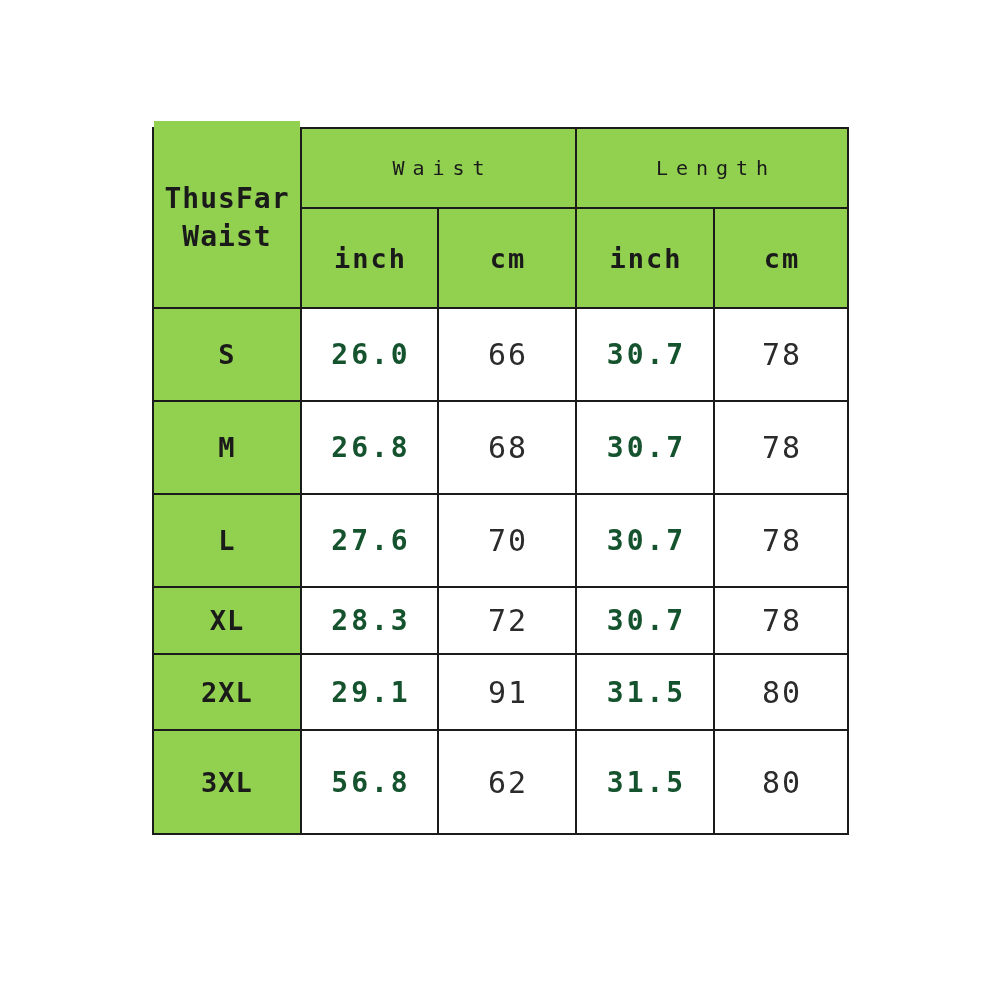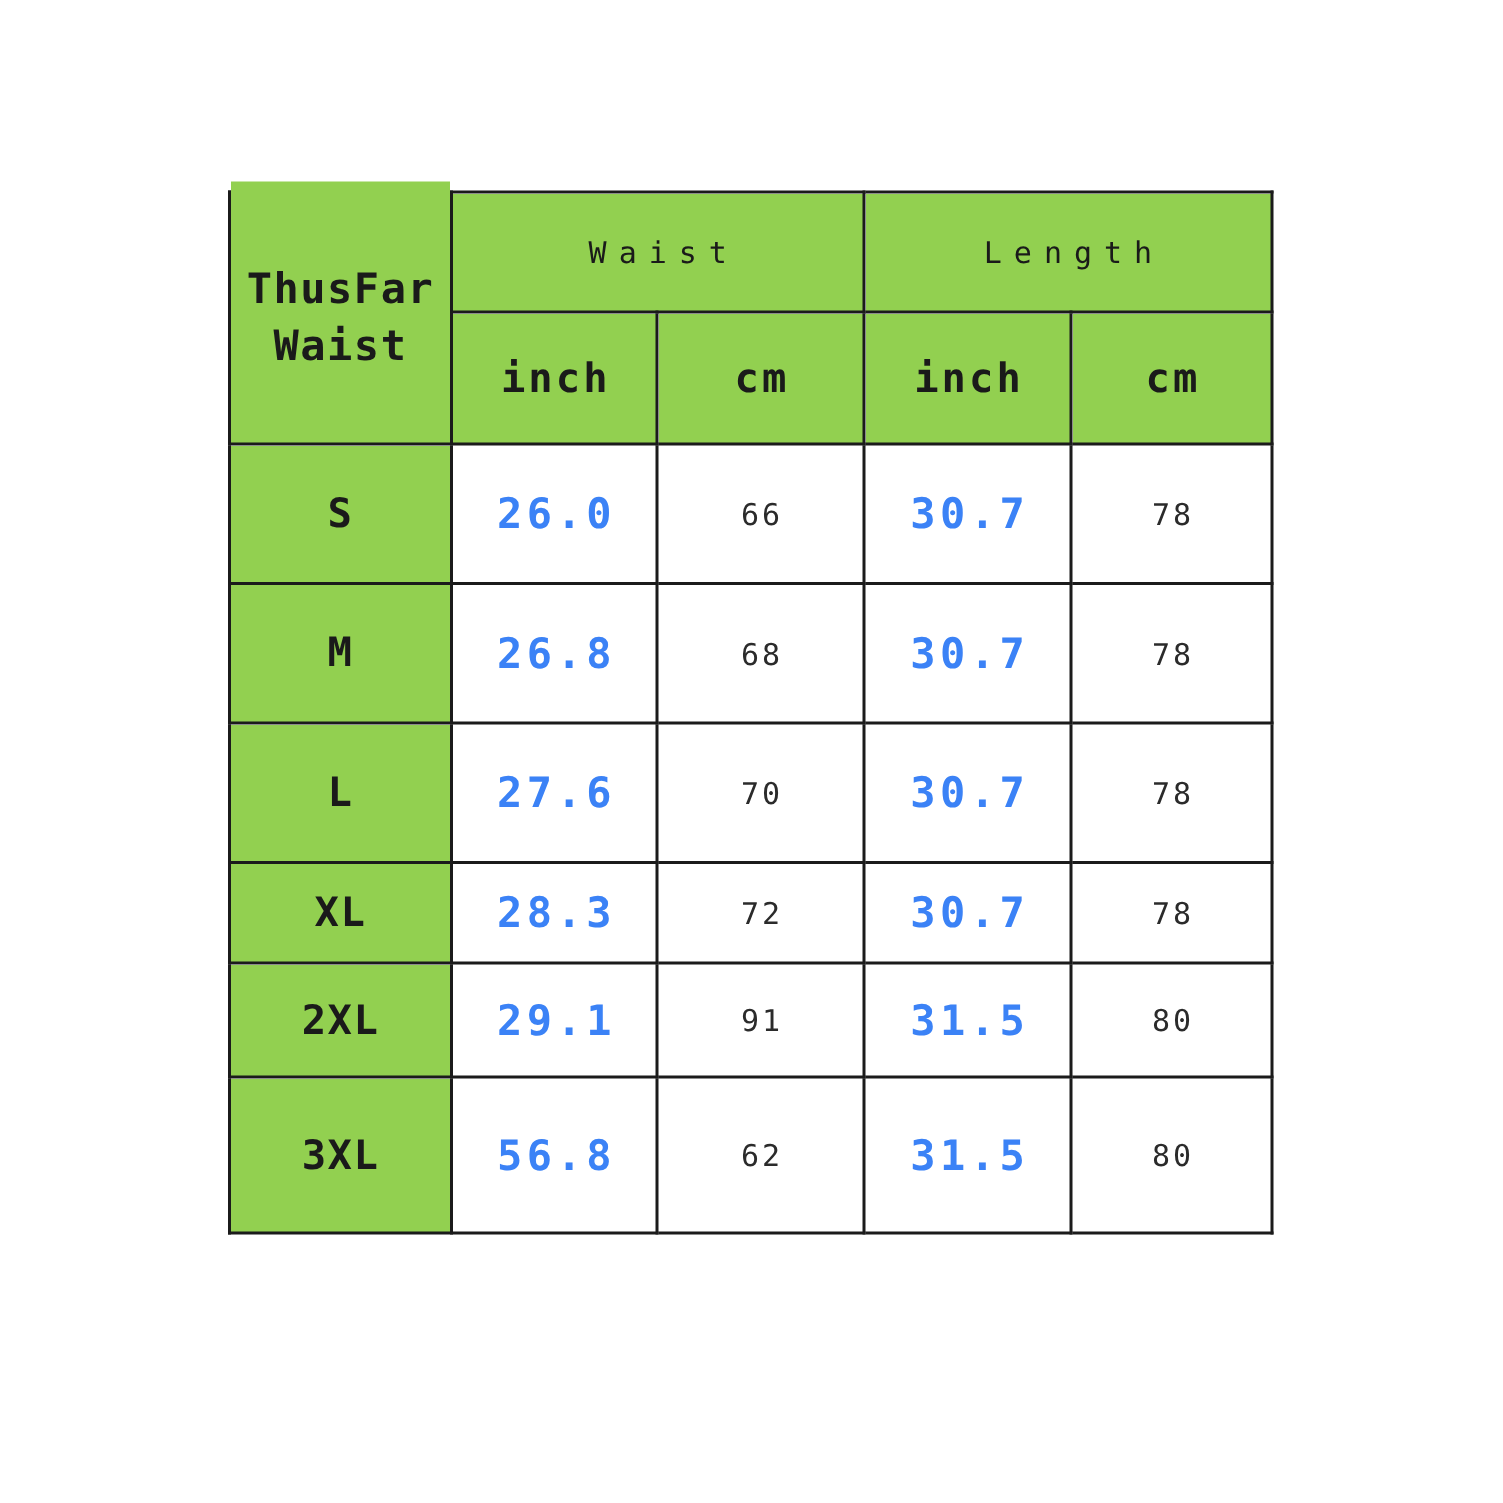--- a/index.html
+++ b/index.html
@@ -66,25 +66,25 @@
   .size-label {
     font-weight: bold;
     font-size: 27px;
     letter-spacing: 1px;
   }
   .inch-value {
     font-weight: bold;
     font-size: 28px;
     letter-spacing: 3px;
     text-indent: 3px;
-    color: #3b82f6;
+    color: #14532d;
   }
   .cm-value {
     font-weight: normal;
-    font-size: 20px;
+    font-size: 30px;
     letter-spacing: 2px;
     text-indent: 2px;
     color: #2b2b2b;
   }
 </style>
 </head>
 <body>
 
 <div class="canvas">
   <div class="table-wrap">
@@ -99,21 +99,21 @@
       </colgroup>
       <tbody>
           <tr style="height:80px">
         <th class="green corner-cell" rowspan="2">
           <div>ThusFar</div>
           <div>Waist</div>
         </th>
         <th class="green group-header" colspan="2">Waist</th>
         <th class="green group-header" colspan="2">Length</th>
       </tr>
-      <tr style="height:88px">
+      <tr style="height:100px">
         <th class="green sub-header">inch</th>
         <th class="green sub-header">cm</th>
         <th class="green sub-header">inch</th>
         <th class="green sub-header">cm</th>
       </tr>
 
       <tr style="height:93px">
         <td class="green size-label">S</td>
         <td class="white inch-value">26.0</td>
         <td class="white cm-value">66</td>

